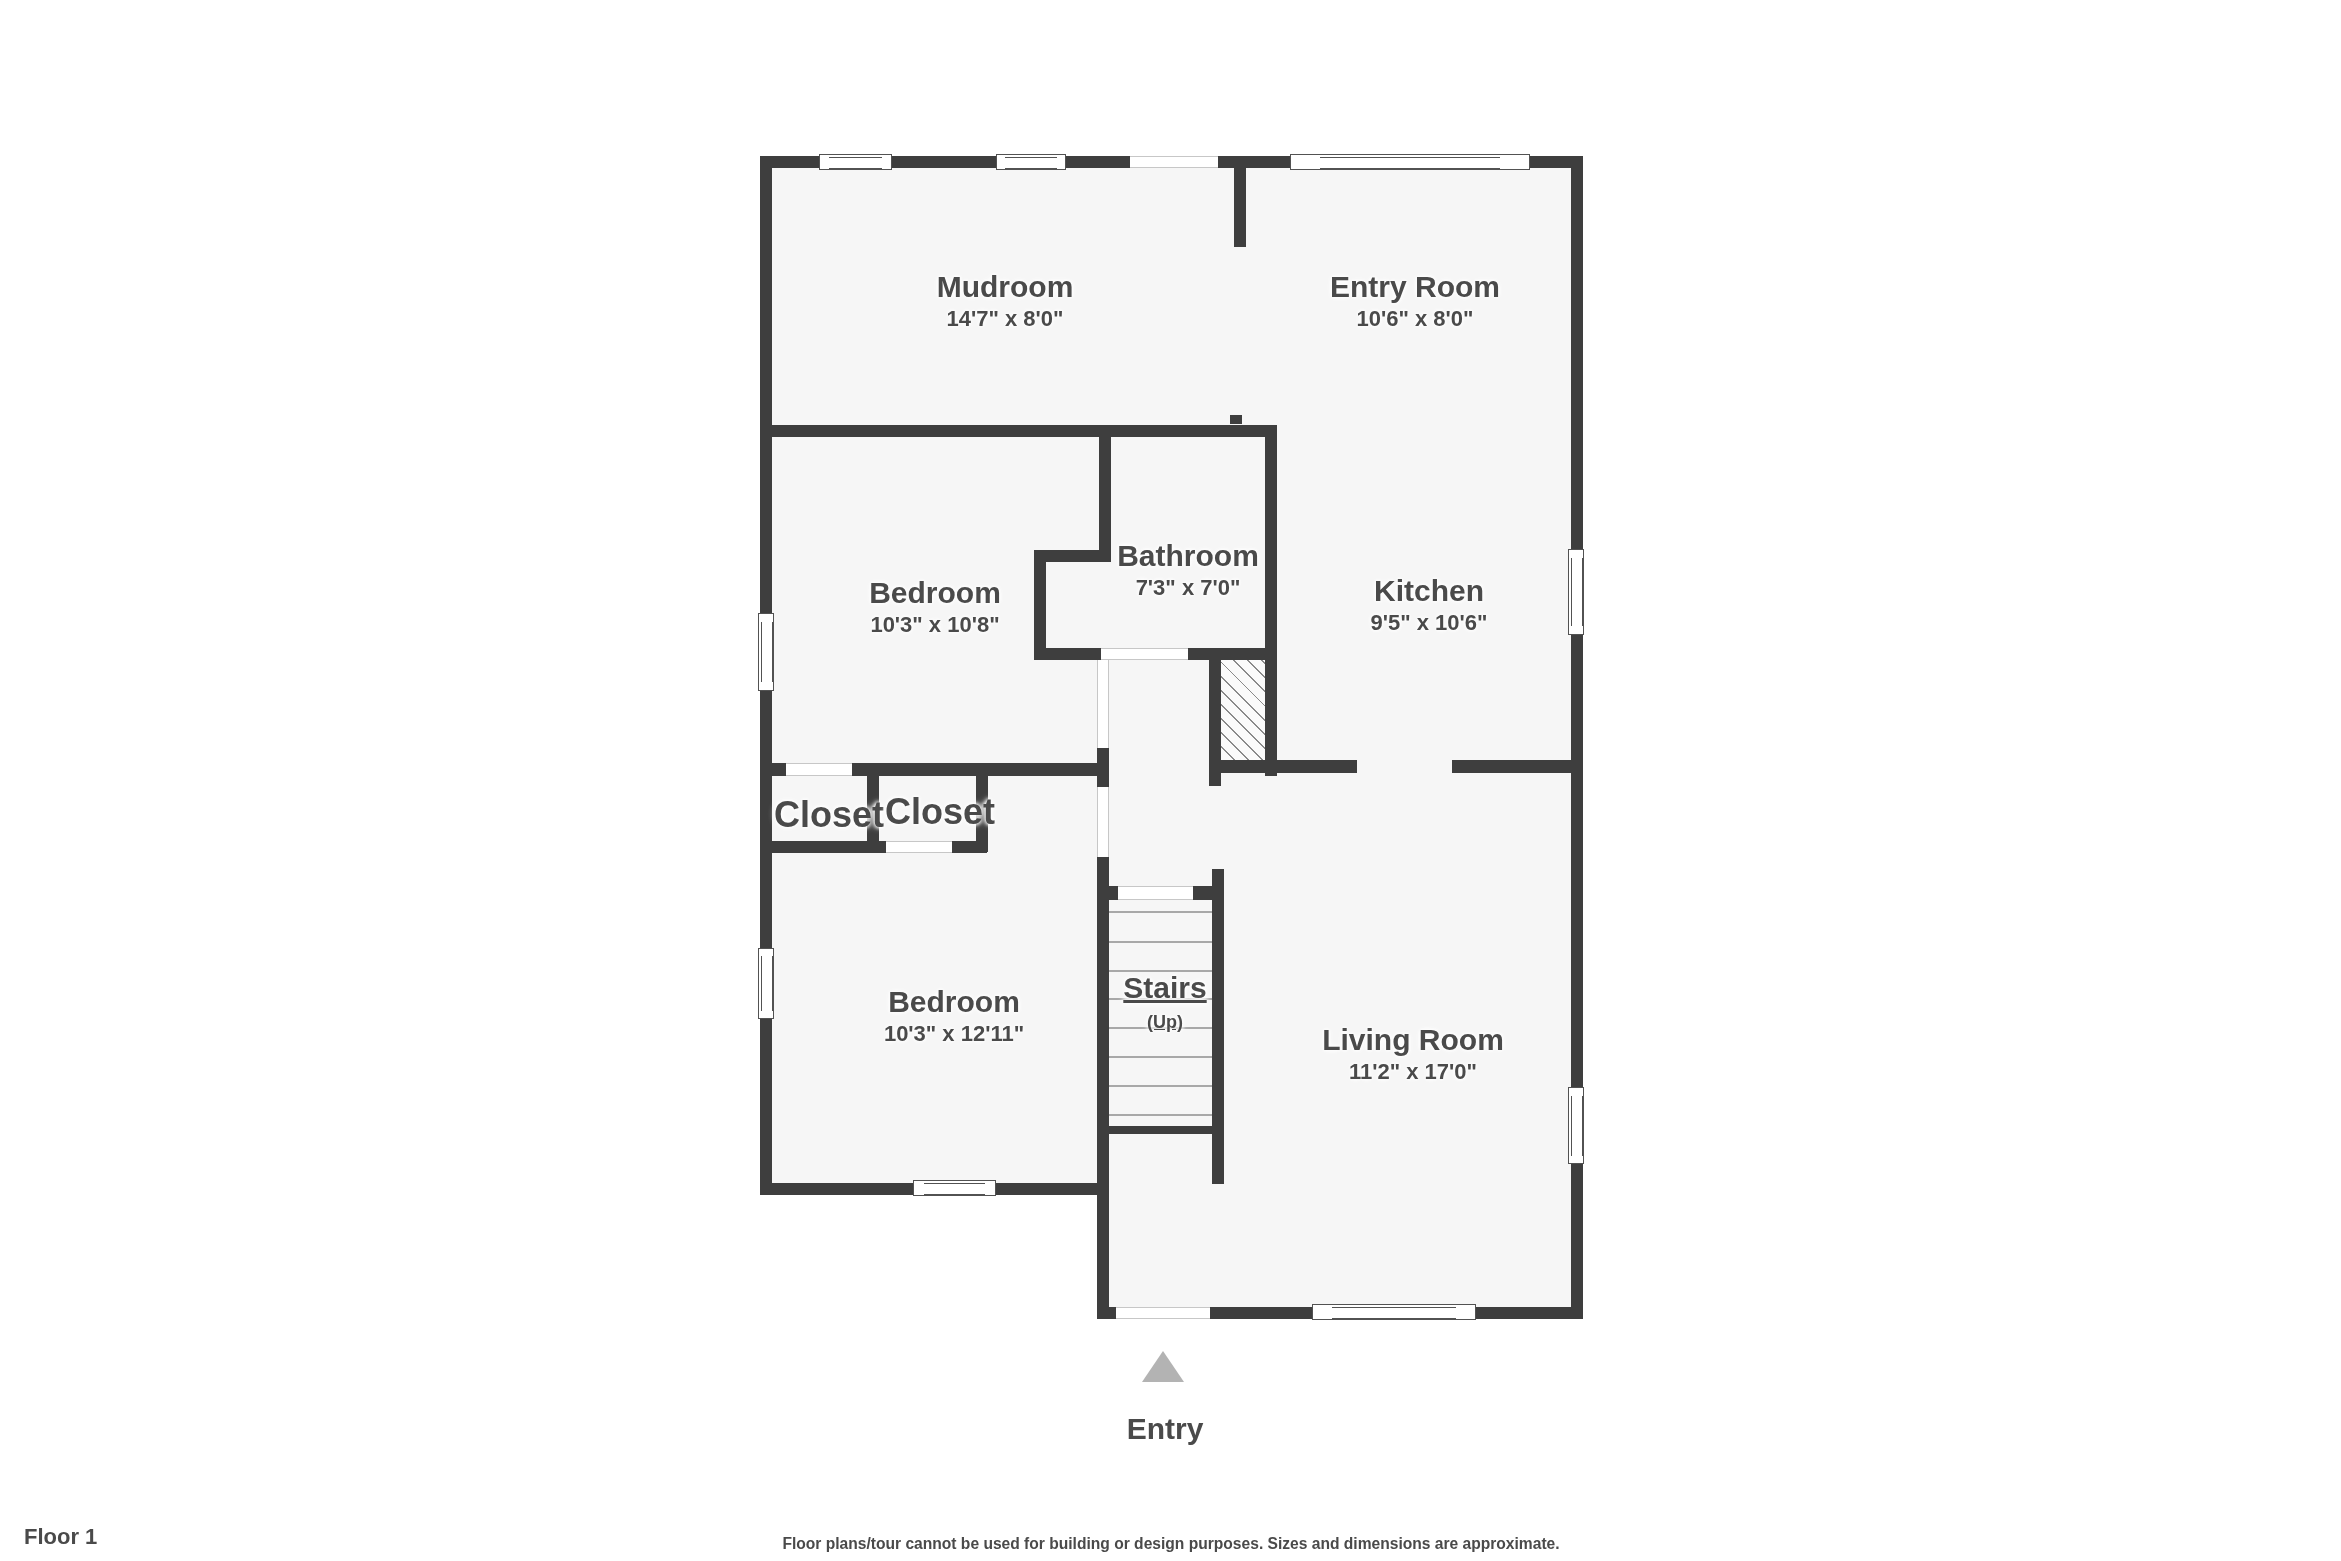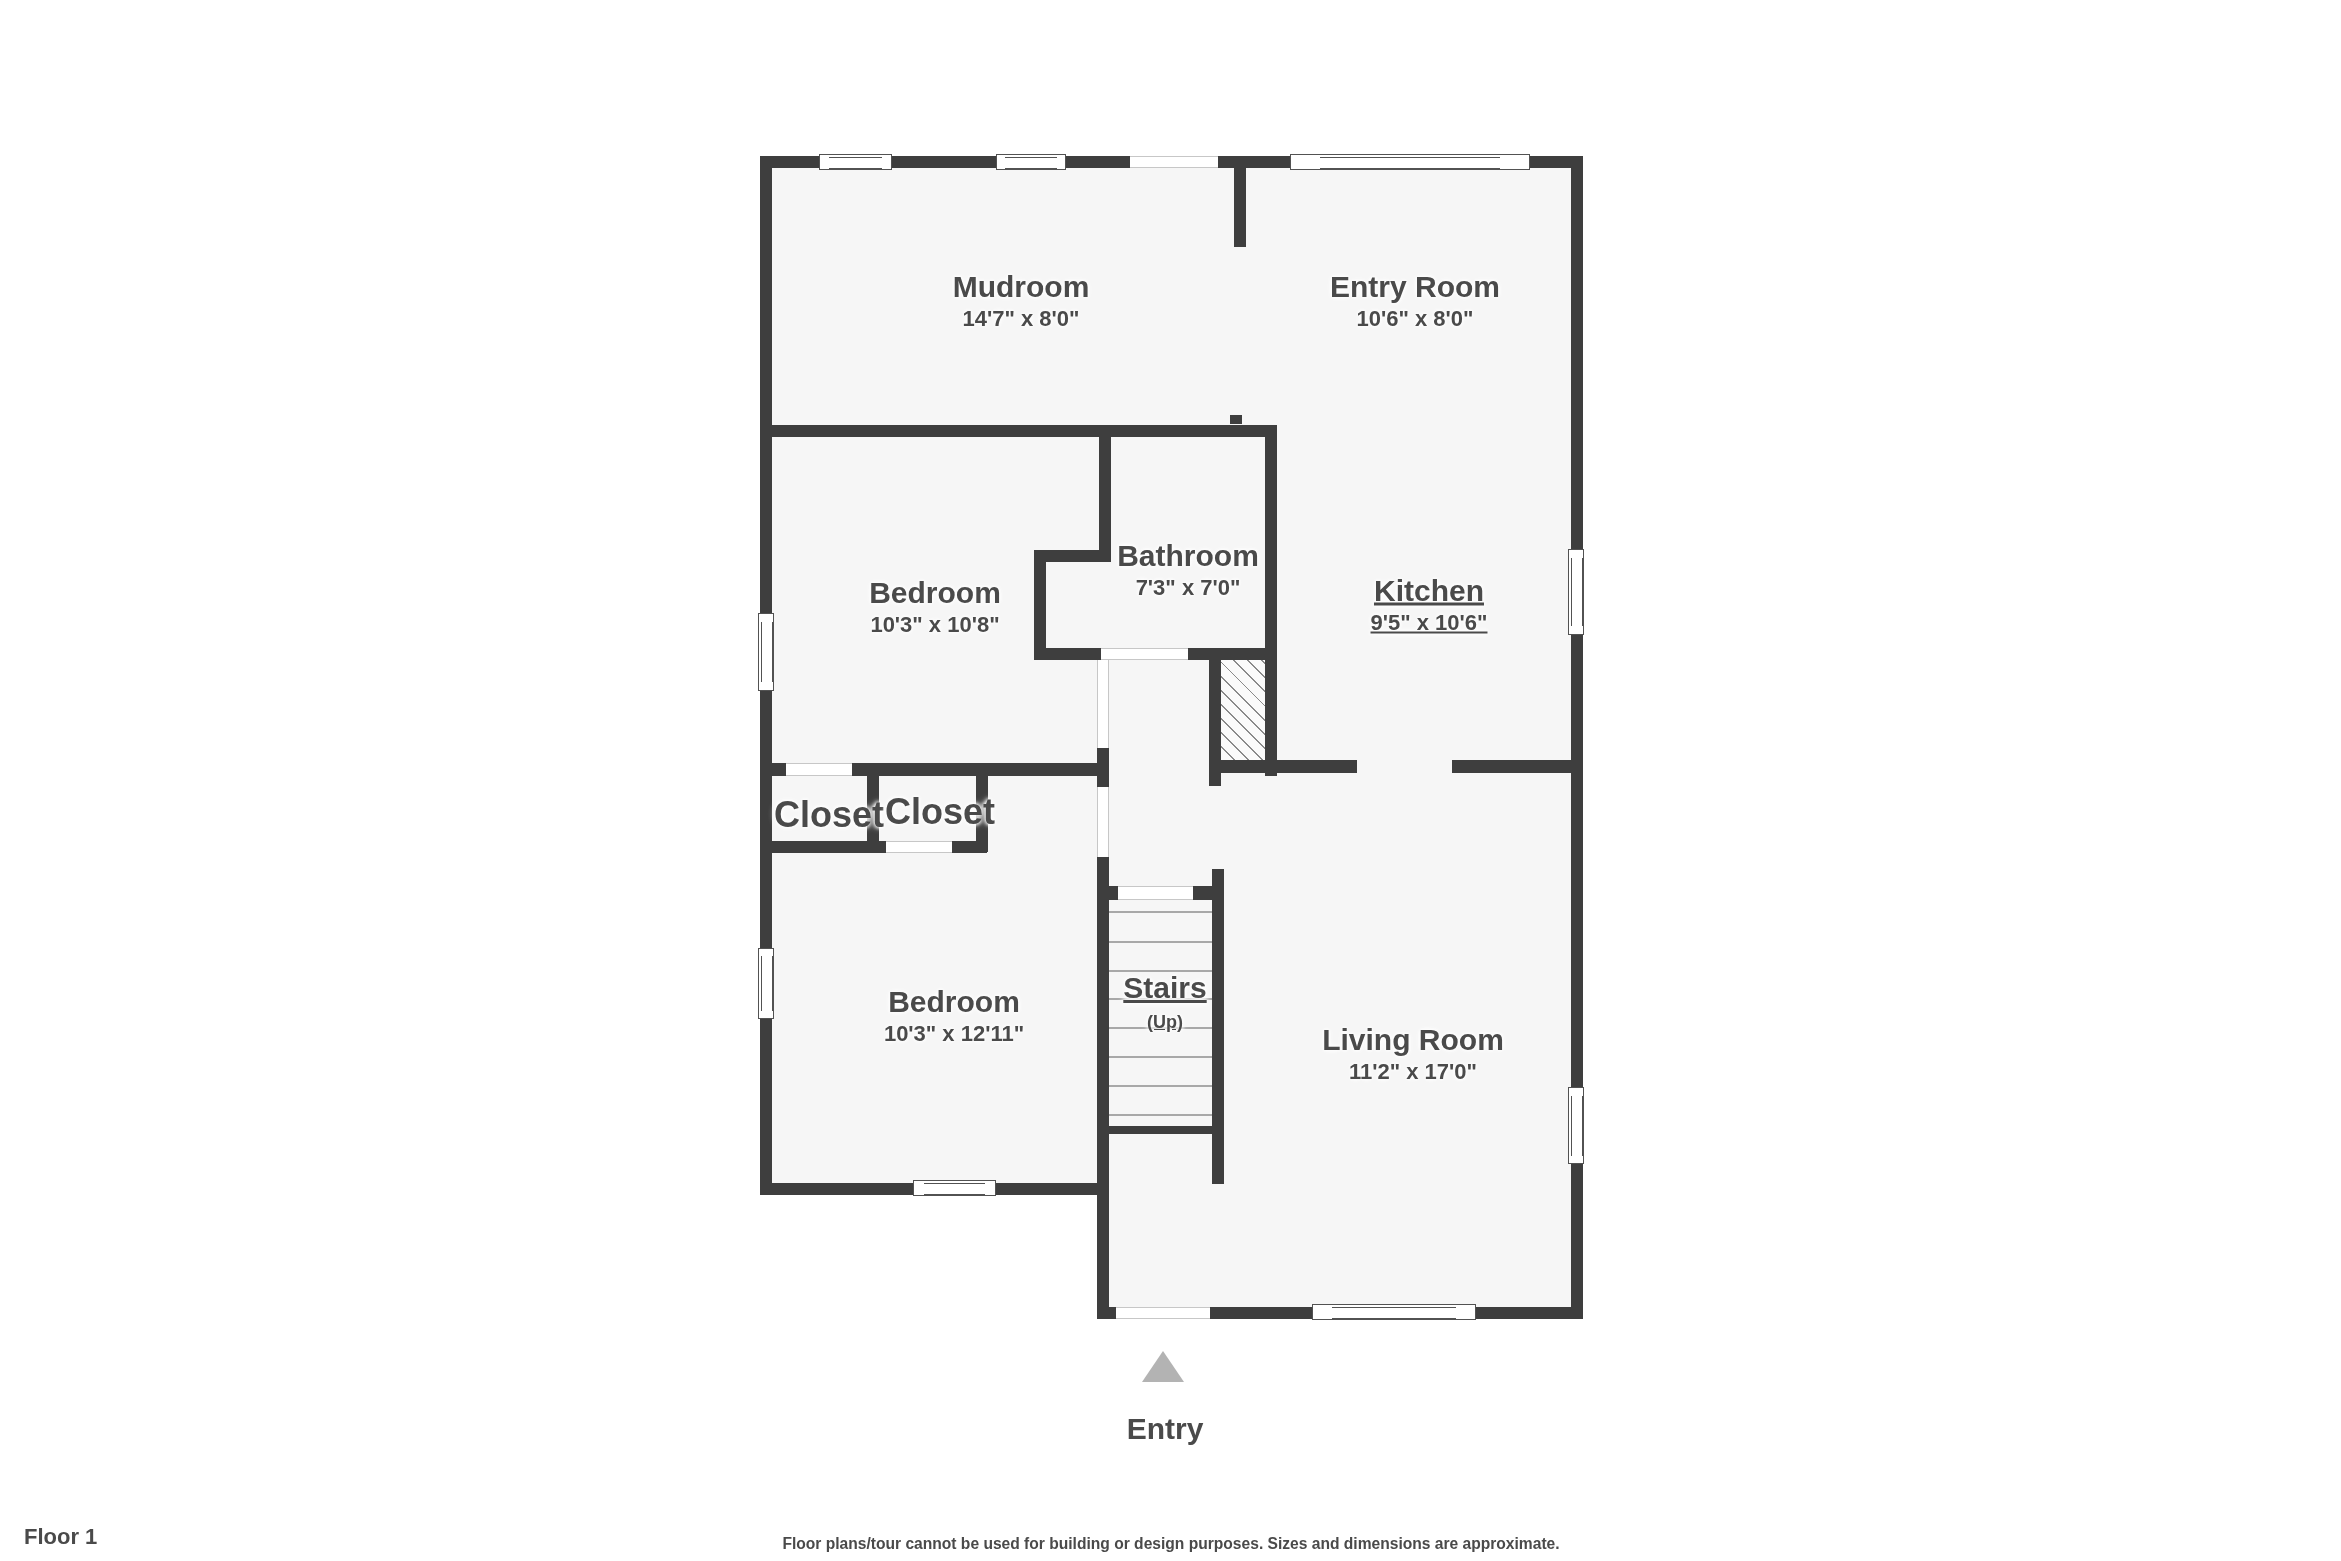--- a/index.html
+++ b/index.html
@@ -111,37 +111,37 @@
 
   <div class="tread" style="left:1109px;top:911px;width:103px;"></div>
   <div class="tread" style="left:1109px;top:941px;width:103px;"></div>
   <div class="tread" style="left:1109px;top:970px;width:103px;"></div>
   <div class="tread" style="left:1109px;top:998px;width:103px;"></div>
   <div class="tread" style="left:1109px;top:1027px;width:103px;"></div>
   <div class="tread" style="left:1109px;top:1056px;width:103px;"></div>
   <div class="tread" style="left:1109px;top:1085px;width:103px;"></div>
   <div class="tread" style="left:1109px;top:1114px;width:103px;"></div>
 
-  <div class="lbl" style="left:1005px;top:301px;margin-left:16px;">
+  <div class="lbl" style="left:1005px;top:301px;">
     <span class="nm">Mudroom</span>
     <span class="dim">14'7" x 8'0"</span>
   </div>
   <div class="lbl" style="left:1415px;top:301px;">
     <span class="nm">Entry Room</span>
     <span class="dim">10'6" x 8'0"</span>
   </div>
   <div class="lbl" style="left:935px;top:607px;">
     <span class="nm">Bedroom</span>
     <span class="dim">10'3" x 10'8"</span>
   </div>
   <div class="lbl" style="left:1188px;top:570px;">
     <span class="nm">Bathroom</span>
     <span class="dim">7'3" x 7'0"</span>
   </div>
-  <div class="lbl" style="left:1429px;top:605px;text-decoration:underline;">
+  <div class="lbl" style="left:1429px;top:605px;">
     <span class="nm">Kitchen</span>
     <span class="dim">9'5" x 10'6"</span>
   </div>
   <div class="lbl" style="left:823px;top:815px;">
     <span class="nm sm">Closet</span>
   </div>
   <div class="lbl" style="left:934px;top:812px;">
     <span class="nm sm">Closet</span>
   </div>
   <div class="lbl" style="left:954px;top:1016px;">

